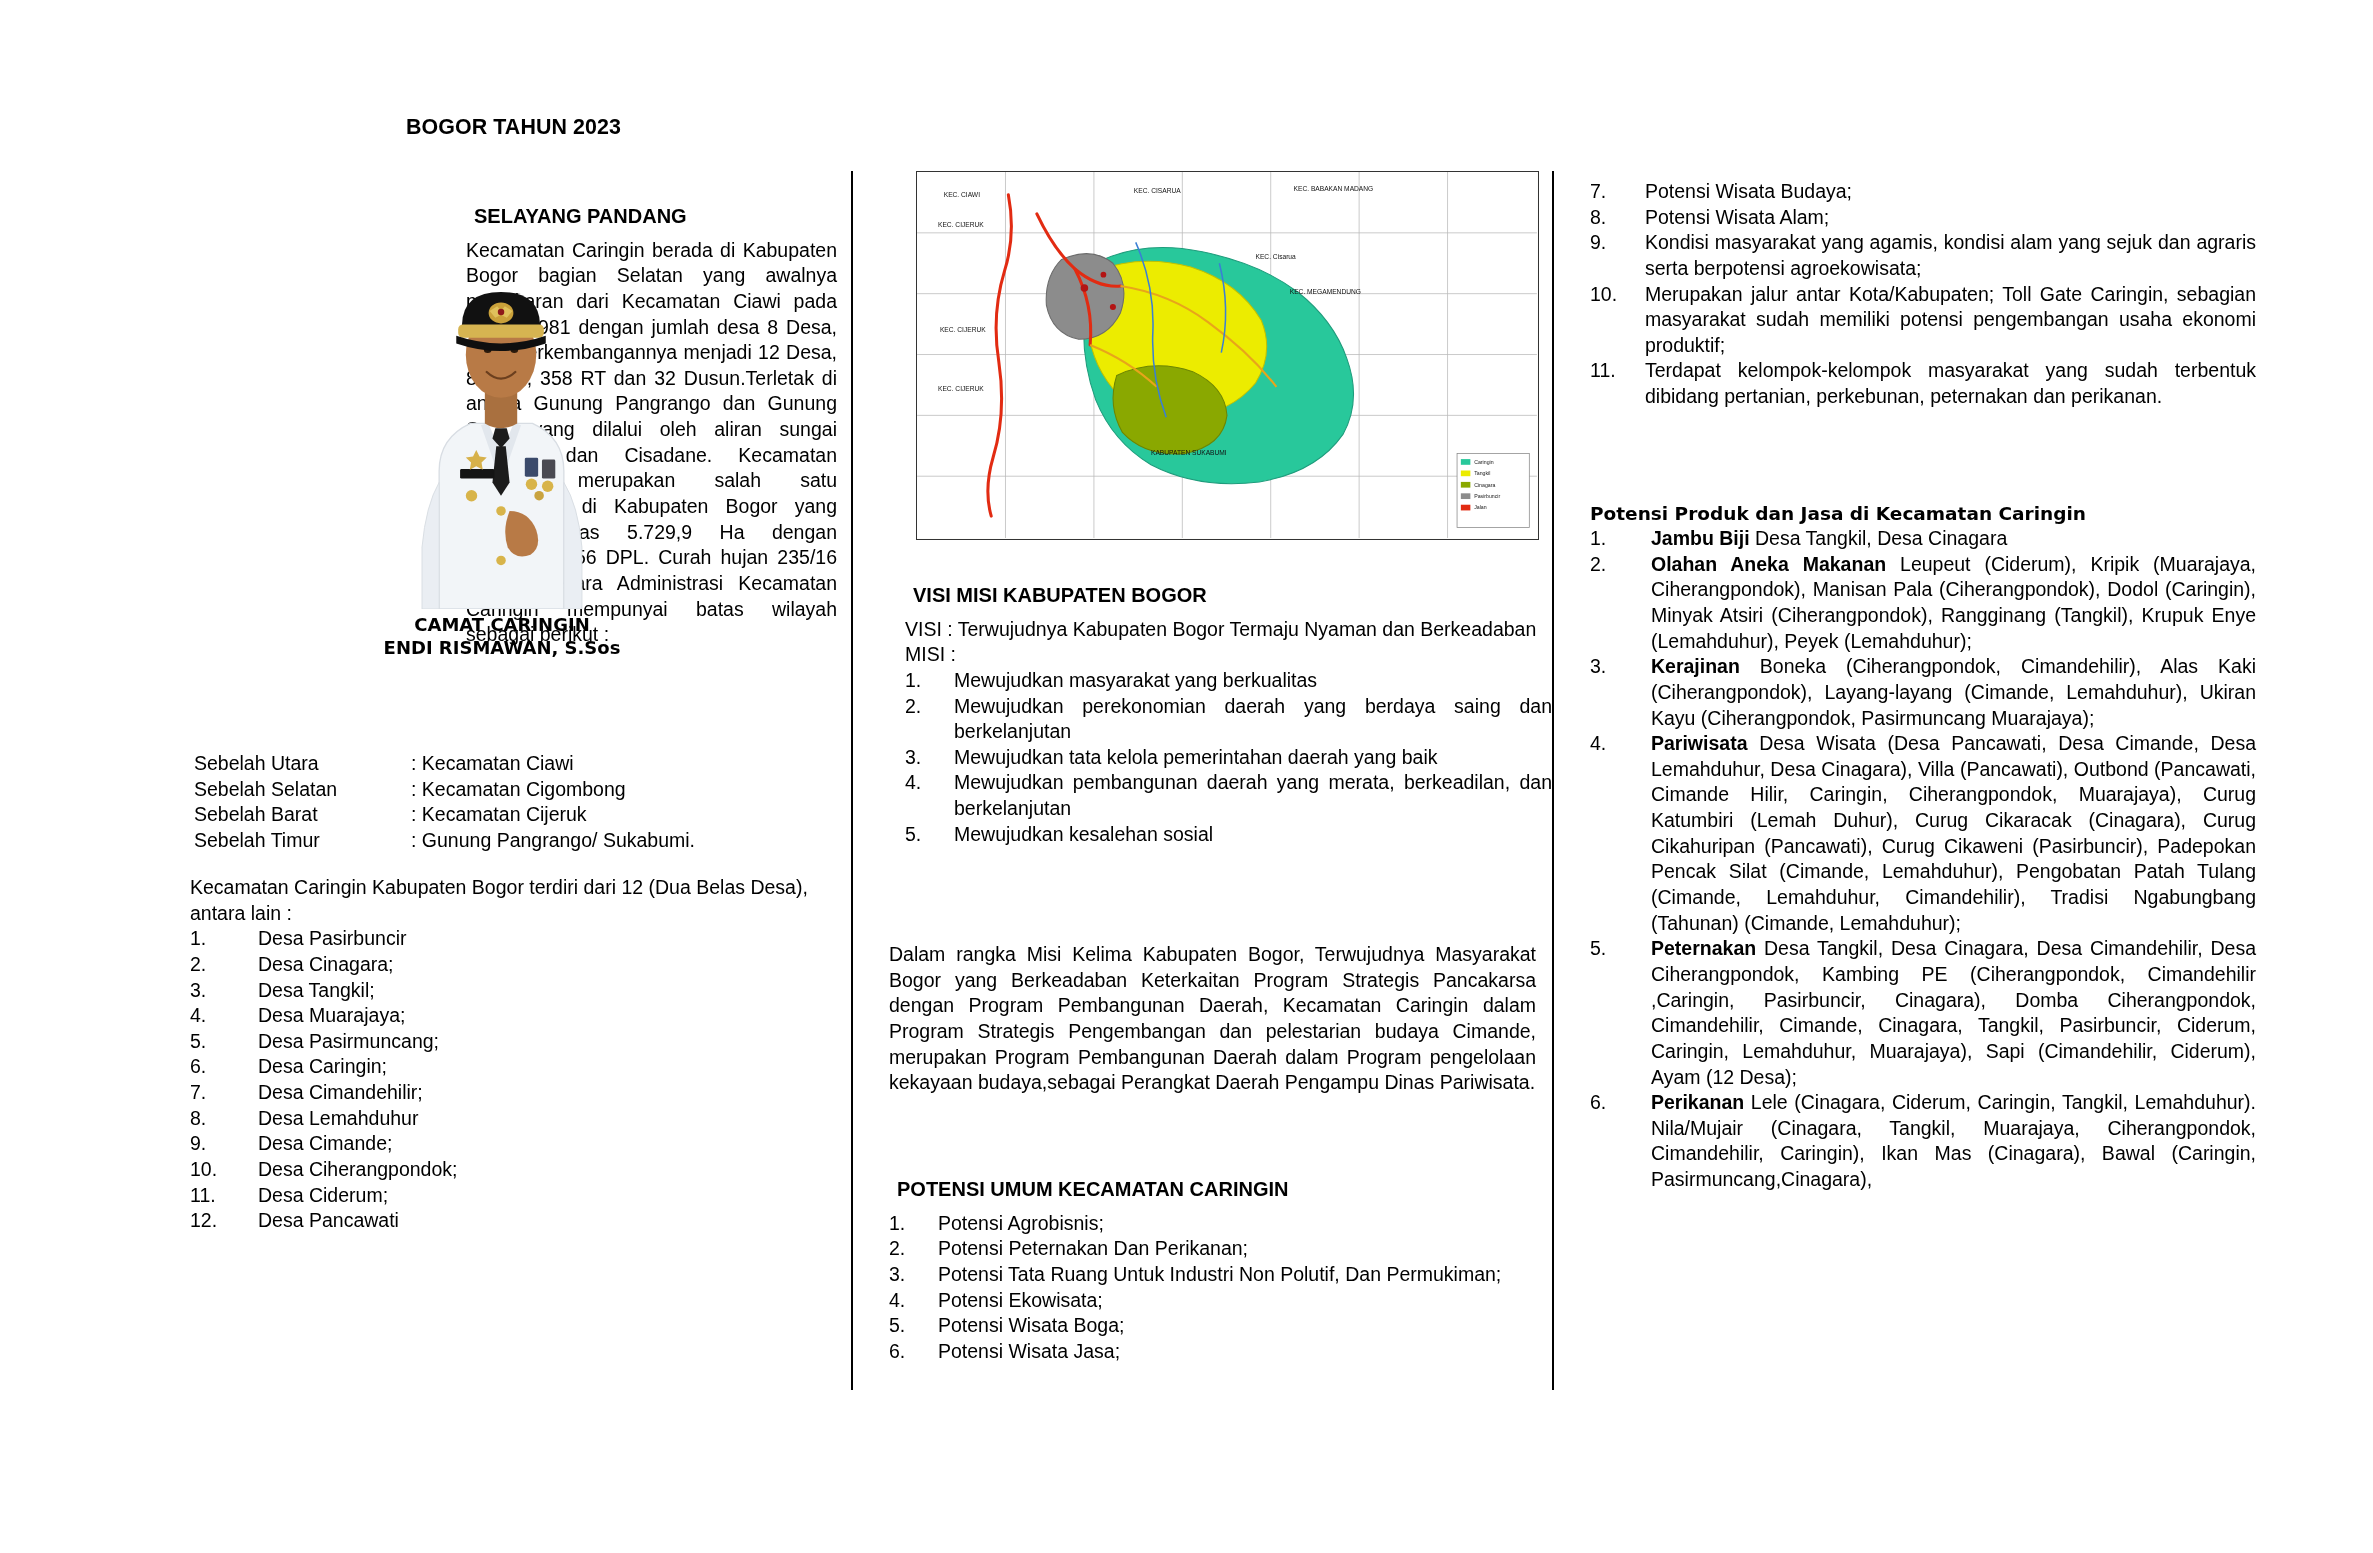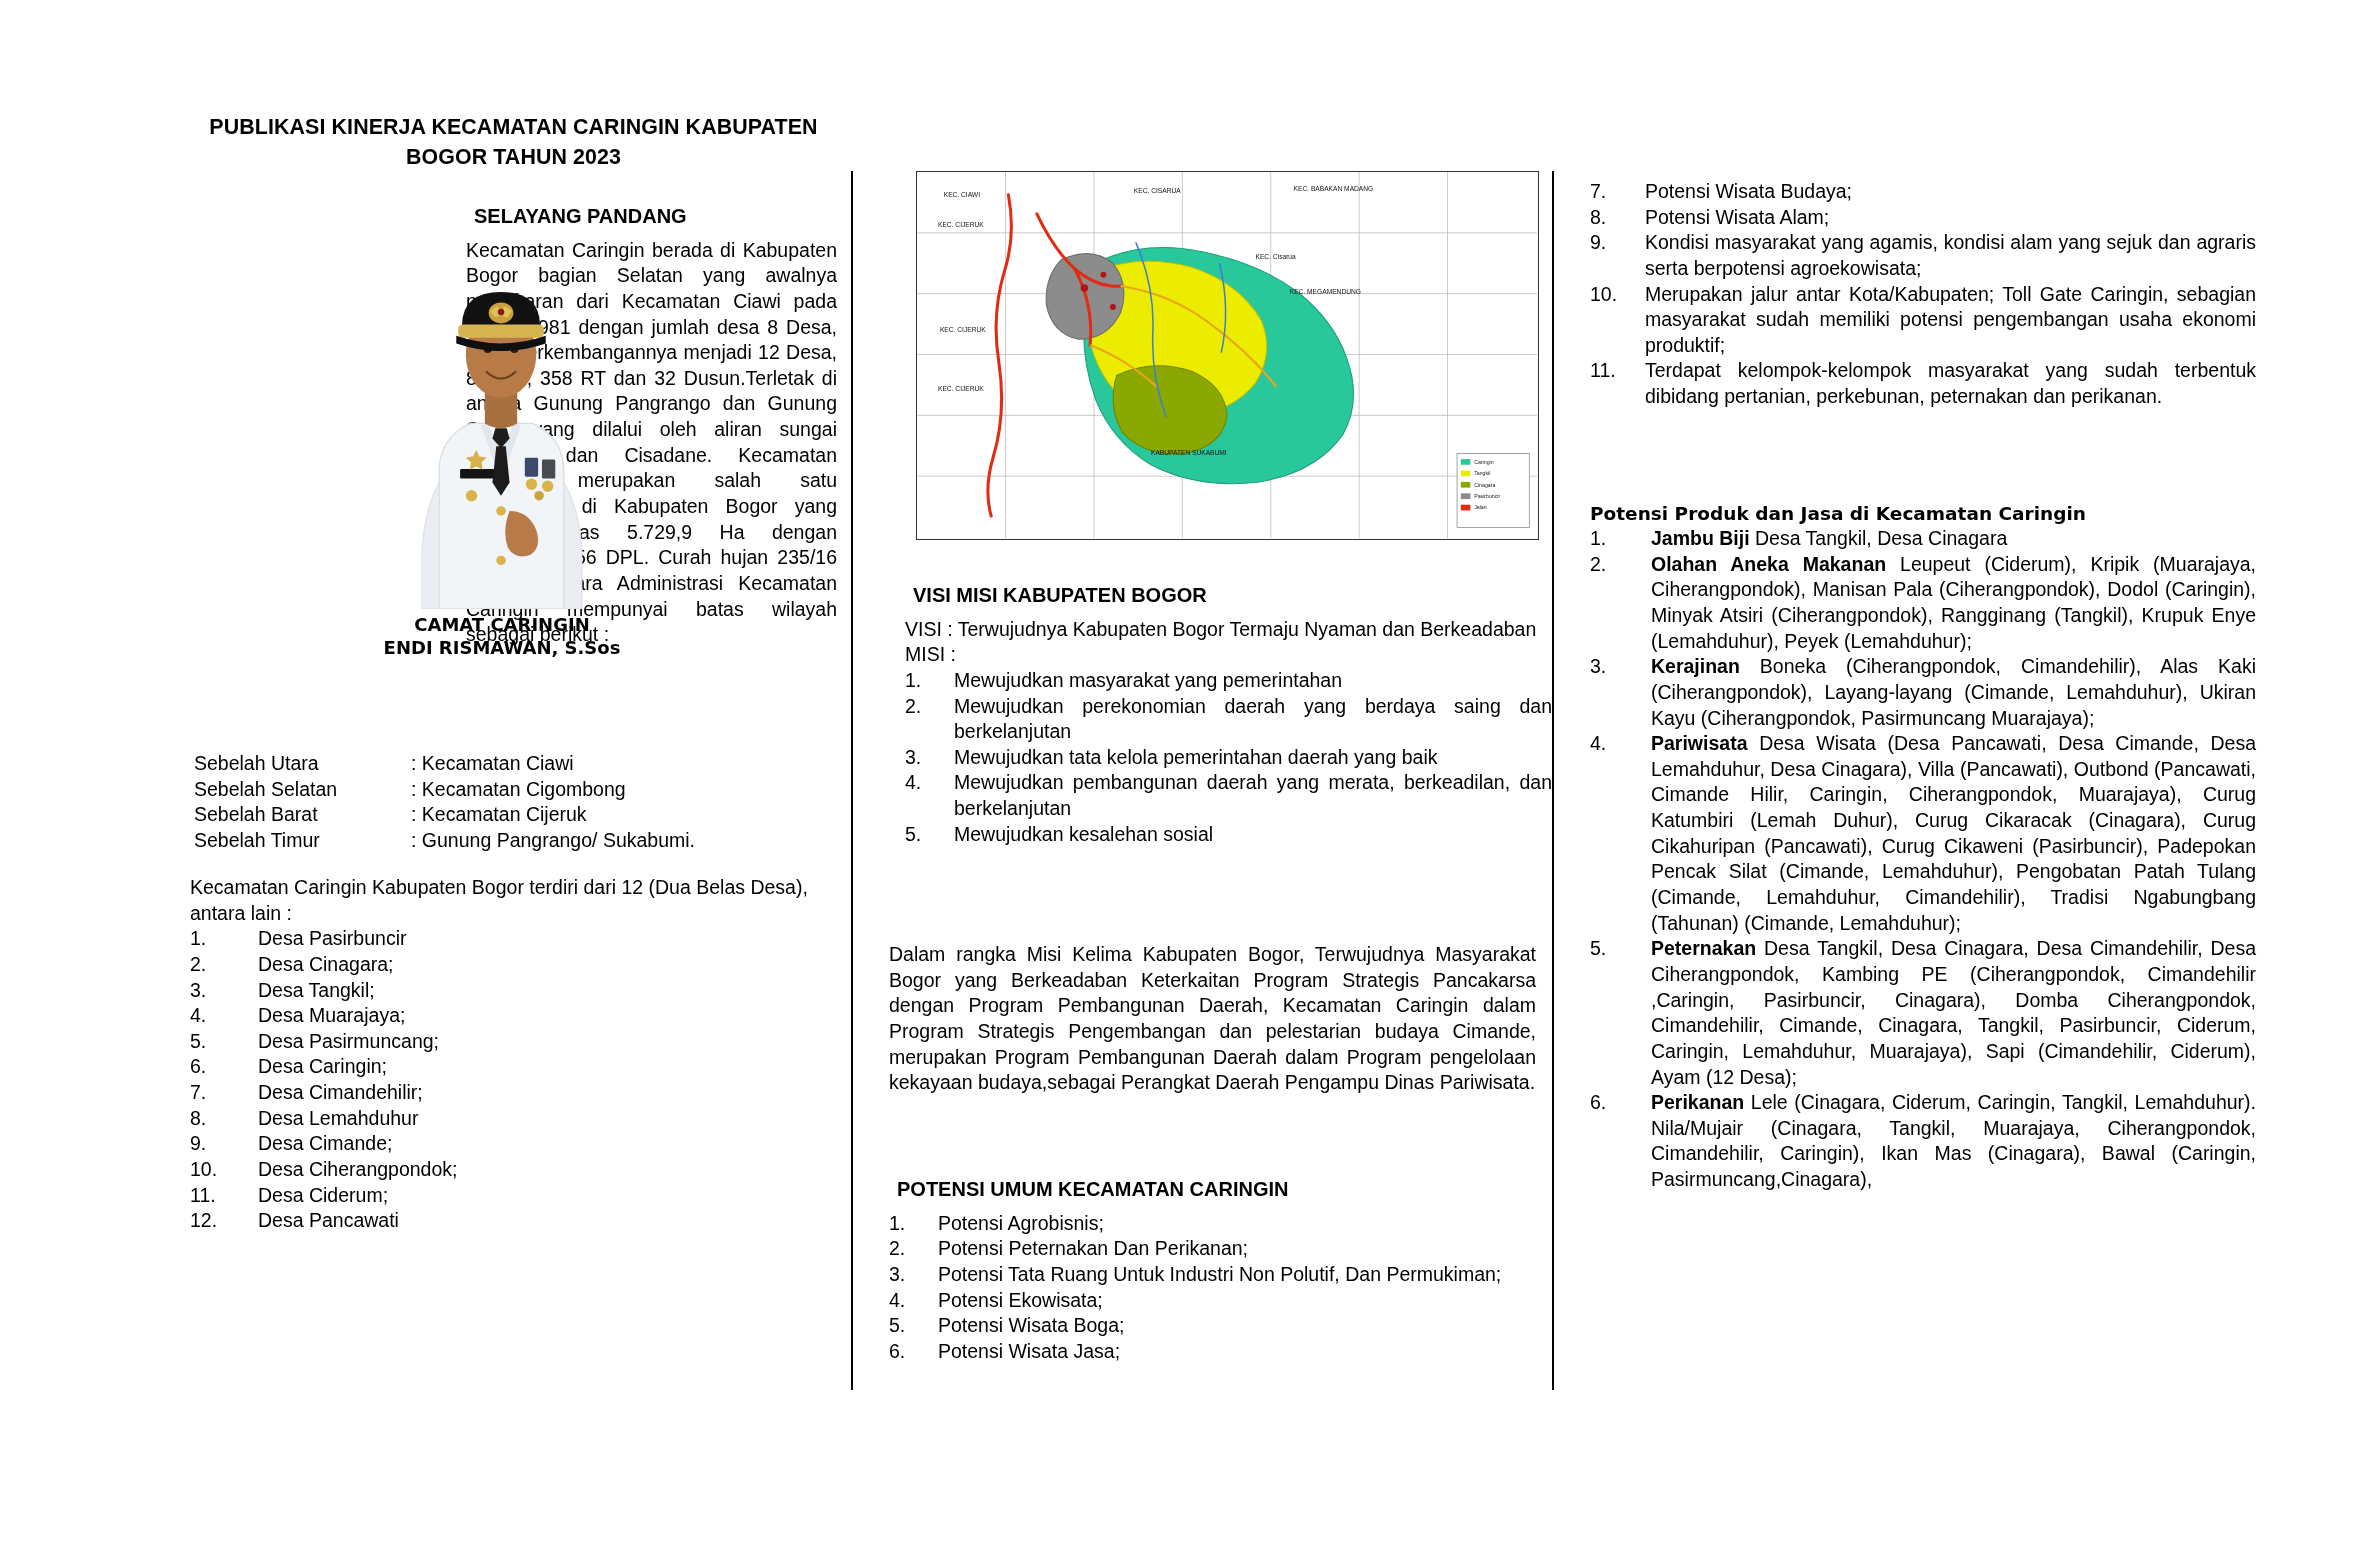--- a/index.html
+++ b/index.html
@@ -87,21 +87,20 @@
     background:#fdfdfb;border:1.4px solid #333;box-sizing:border-box;
   }
 </style>
 </head>
 <body>
 
 <div class="page">
 
   <div class="col" id="col-left">
     <div style="position:absolute;left:0;top:112px;width:647px;">
-      <div class="title">PUBLIKASI KINERJA KECAMATAN CARINGIN KABUPATEN</div>
       <div class="title">BOGOR TAHUN 2023</div>
     </div>
 
     <div style="position:absolute;left:276px;top:195px;width:371px;">
       <div class="h-sec">SELAYANG PANDANG</div>
       <p class="body" style="margin-top:3.8px;">Kecamatan Caringin berada di Kabupaten Bogor bagian Selatan yang awalnya pemekaran dari Kecamatan Ciawi pada Tahun 1981 dengan jumlah desa 8 Desa, pada perkembangannya menjadi 12 Desa, 81 RW, 358 RT dan 32 Dusun.Terletak di antara Gunung Pangrango dan Gunung Salak yang dilalui oleh aliran sungai Ciliwung dan Cisadane. Kecamatan Caringin merupakan salah satu Kecamatan di Kabupaten Bogor yang memiliki luas 5.729,9 Ha dengan ketinggian 556 DPL. Curah hujan 235/16 mm/hr. Secara Administrasi Kecamatan Caringin mempunyai batas wilayah sebagai berikut :</p>
     </div>
 
     <div class="photo-wrap">
       <svg width="243" height="376" viewBox="0 0 255 395">
@@ -305,21 +304,21 @@
 
   <div class="col" id="col-mid">
 
     <div style="position:absolute;left:16px;top:574px;width:647px;">
       <div class="h-sec">VISI MISI KABUPATEN BOGOR</div>
       <p class="body">VISI : Terwujudnya Kabupaten Bogor Termaju Nyaman dan Berkeadaban</p>
       <p class="body left">MISI :</p>
       <ol class="num list-misi">
         <li>
             <span class="n">1.</span>
-            <span class="t">Mewujudkan masyarakat yang pemerintahan</span>
+            <span class="t">Mewujudkan masyarakat yang berkualitas</span>
           </li>
         <li>
             <span class="n">2.</span>
             <span class="t">Mewujudkan perekonomian daerah yang berdaya saing dan berkelanjutan</span>
           </li>
         <li>
             <span class="n">3.</span>
             <span class="t">Mewujudkan tata kelola pemerintahan daerah yang baik</span>
           </li>
         <li>

